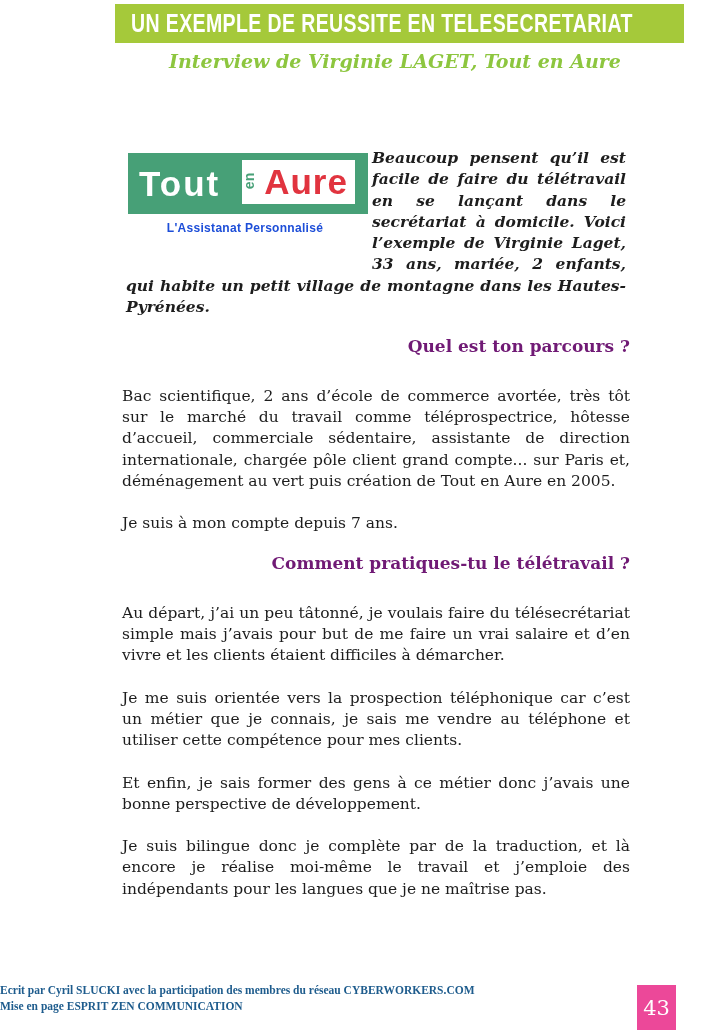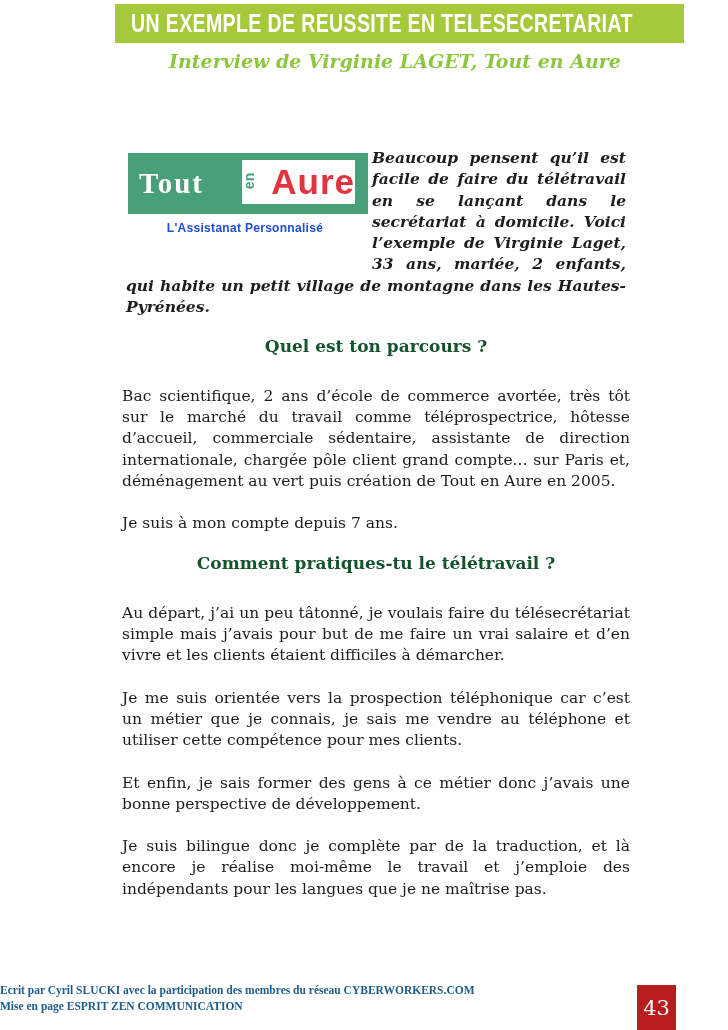--- a/index.html
+++ b/index.html
@@ -45,67 +45,67 @@
 
   
   .logo-float { float: left; width: 250px; height: 127px; }
   .logo-box {
     position: relative; margin: 6px 0 0 6px;
     width: 240px; height: 61px;
     background: #47a077;
   }
   .logo-tout {
     position: absolute; left: 11px; top: 50%; transform: translateY(-52%);
-    color: #ffffff; font-family: Liberation Serif, serif;
-    font-weight: bold; font-size: 29px; letter-spacing: 2px;
+    color: #ffffff; font-family: Liberation Sans, sans-serif;
+    font-weight: bold; font-size: 35px; letter-spacing: 2px;
   }
   .logo-whitebox {
     position: absolute; left: 114px; top: 7px;
     width: 113px; height: 44px;
     background: #ffffff;
     display: flex; align-items: center;
   }
   .logo-en {
     display: inline-block; width: 15px;
     transform: rotate(-90deg);
     color: #47a077; font-family: "Liberation Sans", sans-serif;
     font-weight: bold; font-size: 14px; text-align: center;
   }
   .logo-aure {
-    flex: 1; text-align: right;
+    flex: 1; text-align: center;
     color: #e1343f; font-family: "Liberation Sans", sans-serif;
     font-weight: bold; font-size: 35px; letter-spacing: 1px;
     line-height: 44px;
   }
   .logo-tagline {
     width: 246px; margin-top: 4px; text-align: center;
     color: #1d4ed8; font-family: "Liberation Sans", sans-serif;
     font-weight: bold; font-size: 12px; letter-spacing: 0.3px;
   }
 
   .intro-text { margin: 4px; font-weight: bold; font-style: italic; }
 
   .q-section h2 {
     margin: 19px 0 0; font-size: 17px; font-weight: bold;
-    color: #14532d; text-align: center;
+    color: #701a75; text-align: right;
   }
   .q-section p { margin: 21px 0 0; }
   .q-section p:first-of-type { margin-top: 28px; }
 
   
   .footer {
     position: absolute; left: 0; top: 982px; width: 680px;
     font-family: "Liberation Serif", serif;
     font-weight: bold; font-size: 11.5px; line-height: 16px;
     color: #1e5c8d;
   }
   .page-num-box {
     position: absolute; left: 637px; top: 985px;
     width: 39px; height: 45px;
-    background: #b91c1c;
+    background: #ec4899;
     display: flex; align-items: center; justify-content: center;
     color: #ffffff; font-size: 21px;
     font-family: "DejaVu Serif", serif;
   }
 </style>
 </head>
 <body>
 
 <div class="page">
 

